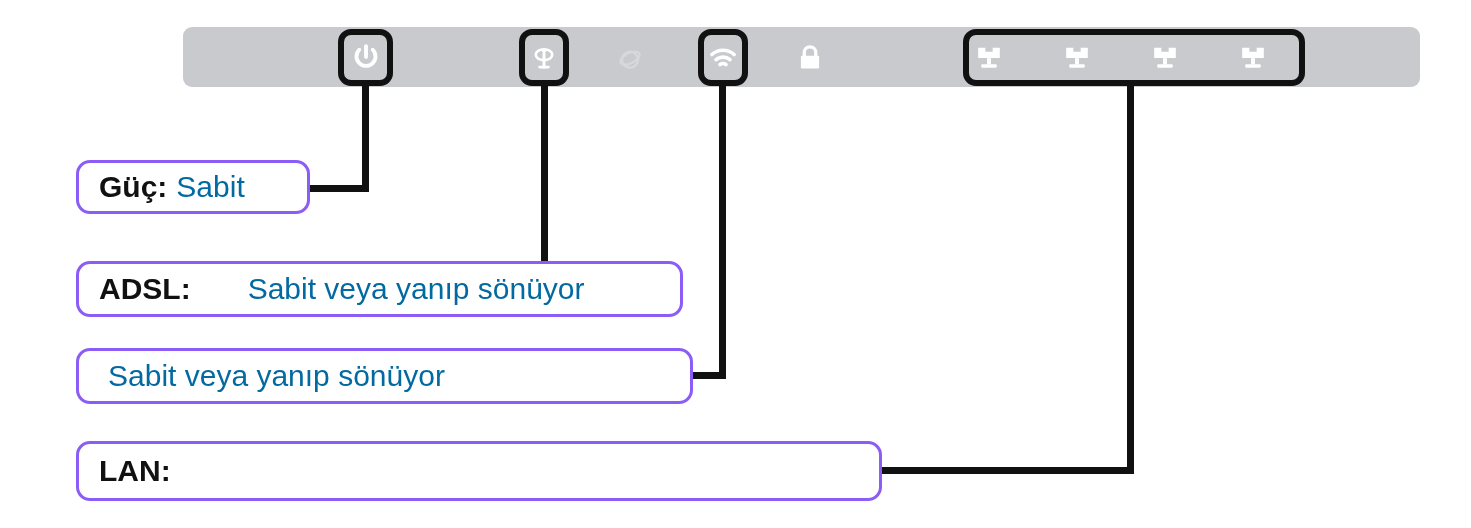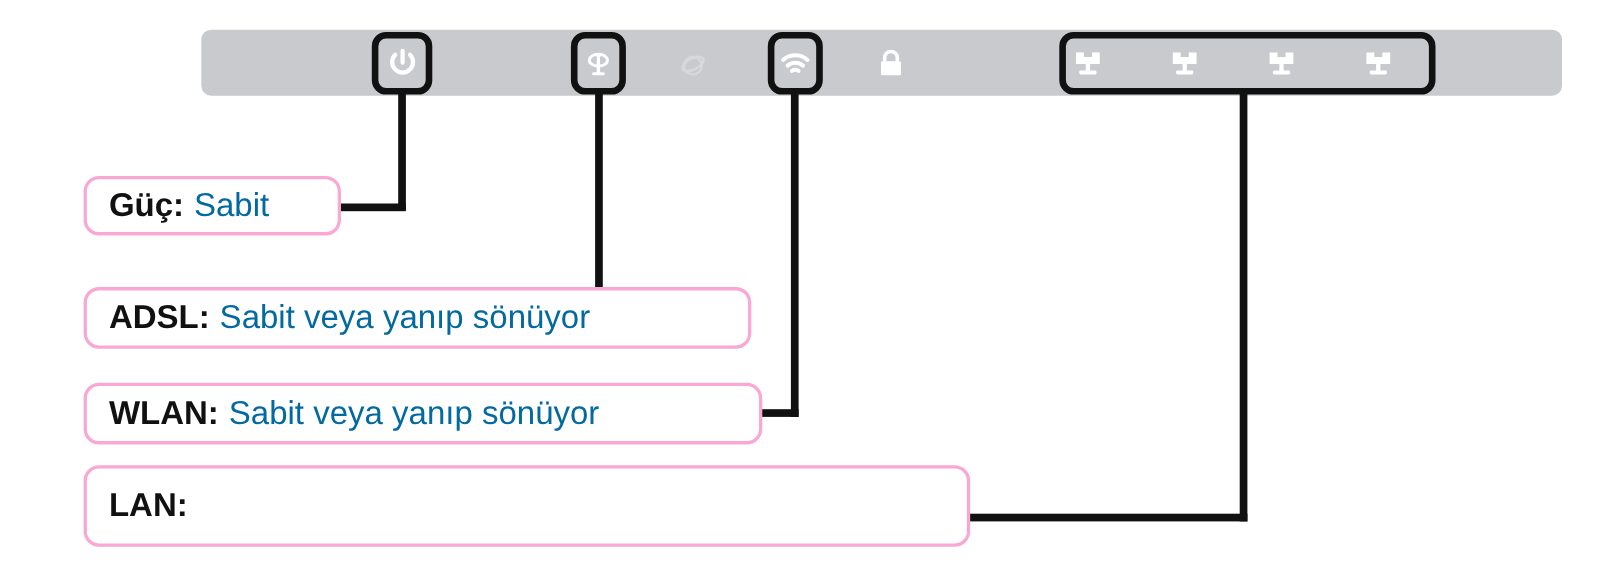--- a/index.html
+++ b/index.html
@@ -61,21 +61,21 @@
   .lead {
     position: absolute;
     background: #111111;
   }
 
   
   .callout {
     position: absolute;
     box-sizing: border-box;
     background: #ffffff;
-    border: 3px solid #f9a8d4;
+    border: 3px solid #8b5cf6;
     border-radius: 14px;
     display: flex;
     align-items: center;
     white-space: nowrap;
     padding-left: 20px;
     padding-right: 18px;
     z-index: 5;
   }
   .callout .key {
     font-weight: bold;
@@ -200,27 +200,26 @@
   <div class="lead" style="left:688px; top:372px; width:38px; height:7px;"></div>
 
   <div class="lead" style="left:1127px; top:84px; width:7px; height:390px;"></div>
   <div class="lead" style="left:878px; top:467px; width:256px; height:7px;"></div>
 
   <div class="callout" style="left:76px; top:160px; width:234px; height:54px;">
     <span class="key">Güç:</span>
     <span class="val">Sabit</span>
   </div>
 
-  <div class="callout" style="left:76px; top:261px; width:607px; height:56px;">
+  <div class="callout" style="left:76px; top:261px; width:607px; height:56px;gap:48px;">
     <span class="key">ADSL:</span>
     <span class="val">Sabit veya yanıp sönüyor</span>
   </div>
 
   <div class="callout" style="left:76px; top:348px; width:617px; height:56px;">
-    <span class="key">WLAN:</span>
     <span class="val">Sabit veya yanıp sönüyor</span>
   </div>
 
-  <div class="callout" style="left:76px; top:423px; width:806px; height:74px;">
+  <div class="callout" style="left:76px; top:441px; width:806px; height:60px;">
     <span class="key">LAN:</span>
   </div>
 
 </div>
 
 </body></html>

